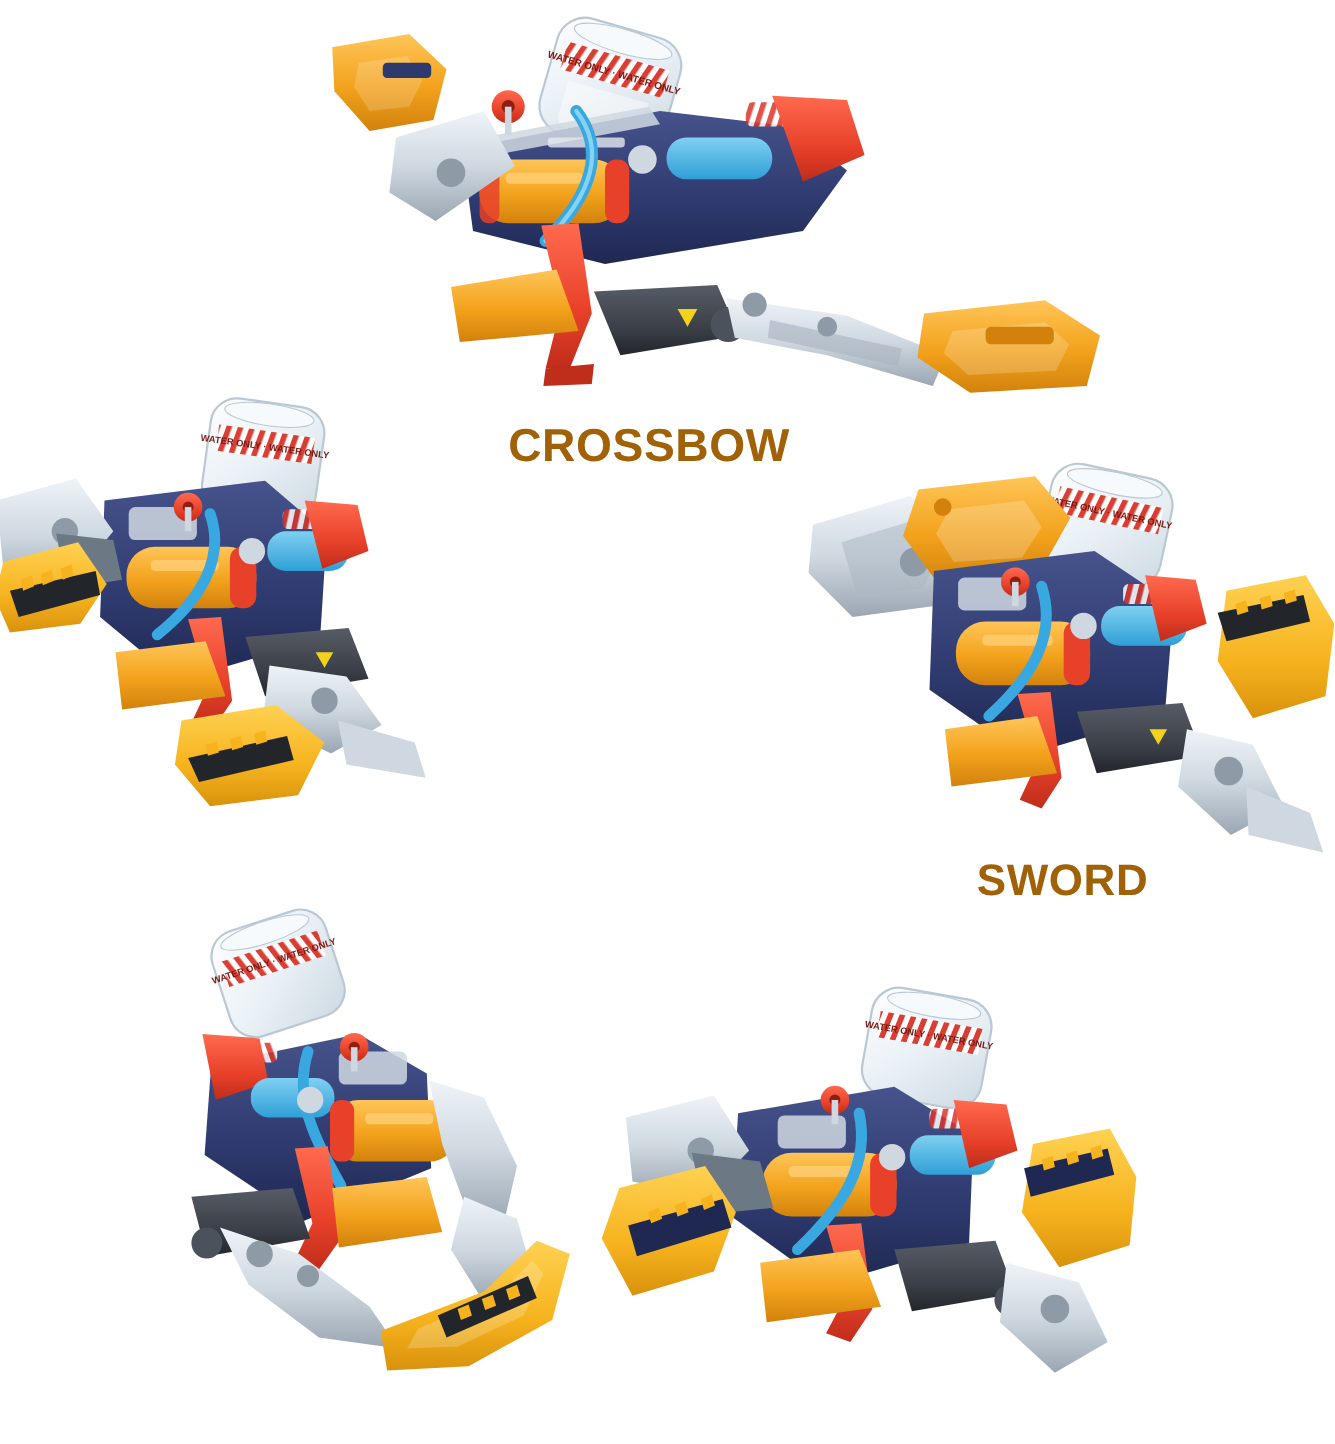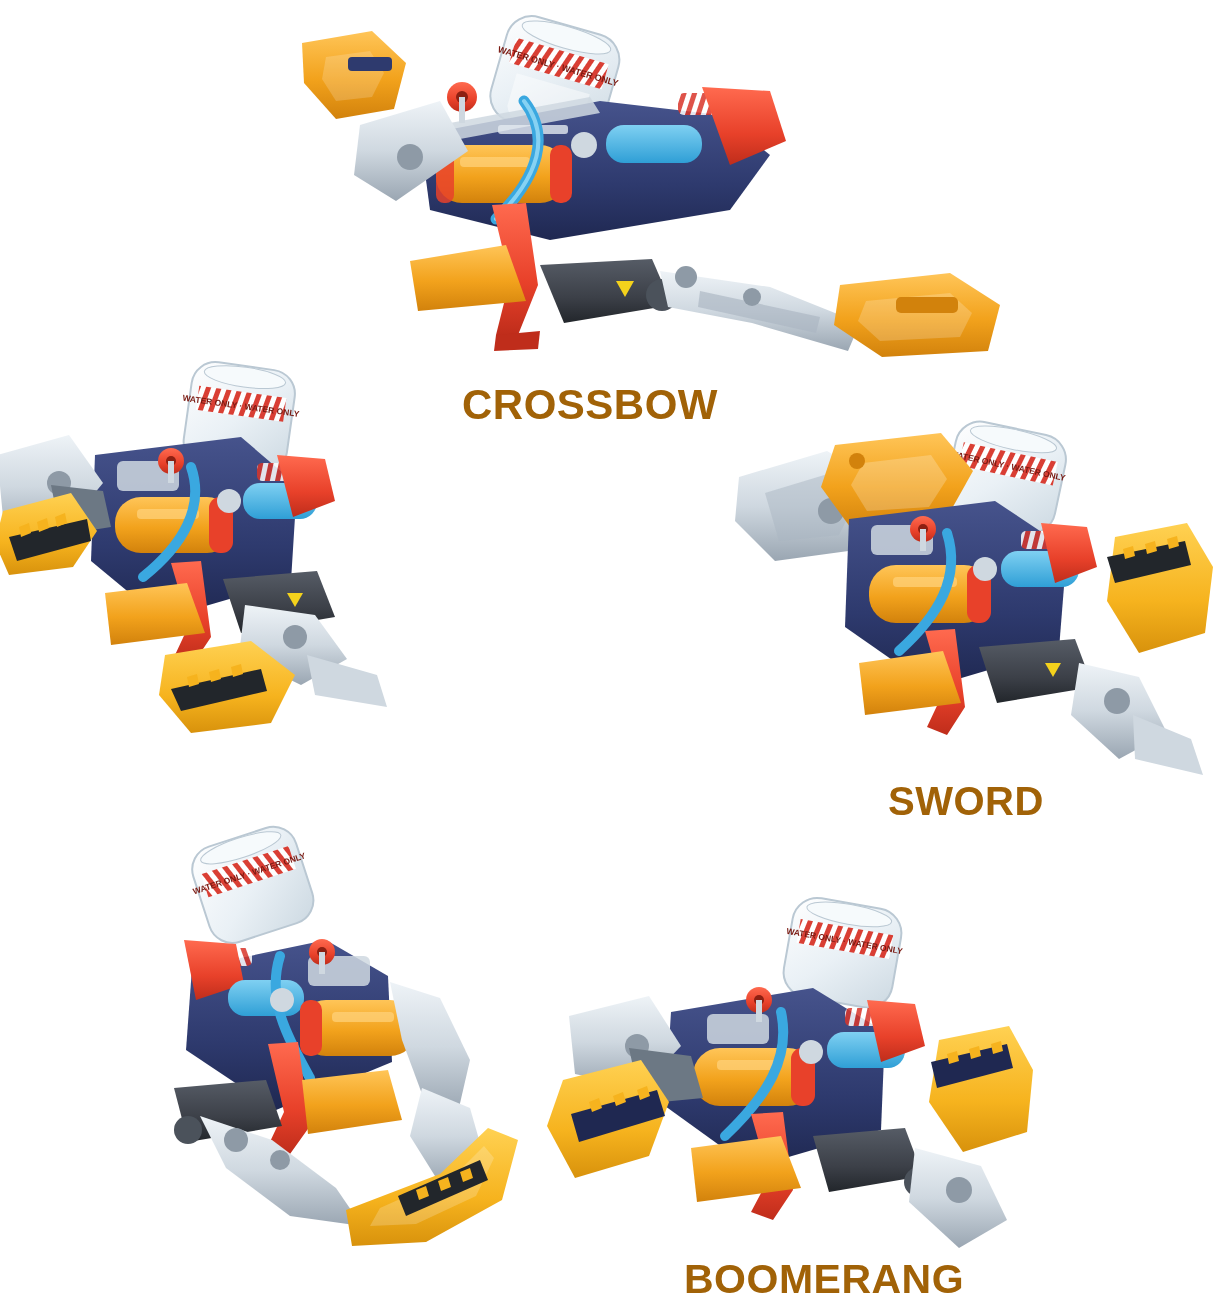--- a/index.html
+++ b/index.html
@@ -616,15 +616,14 @@
       <g>
         <path d="M394 150 L464 136 L488 180 L482 242 L418 262 L384 212 Z" fill="url(#bm-am)"></path>
         <path d="M386 172 L462 154 L468 178 L392 198 Z" fill="#1f2851"></path>
         <path d="M402 164 l10 -3 l2 10 l-10 3z M424 159 l10 -3 l2 10 l-10 3z M446 154 l10 -3 l2 10 l-10 3z" fill="#f6b31e"></path>
       </g>
     </svg>
   </div>
 
   <div class="cap" id="cap-crossbow">CROSSBOW</div>
   <div class="cap" id="cap-shield">SWORD</div>
-  <div class="cap" id="cap-boomerang">BOOMERANG</div>
 
 </div>
 
 </body></html>

